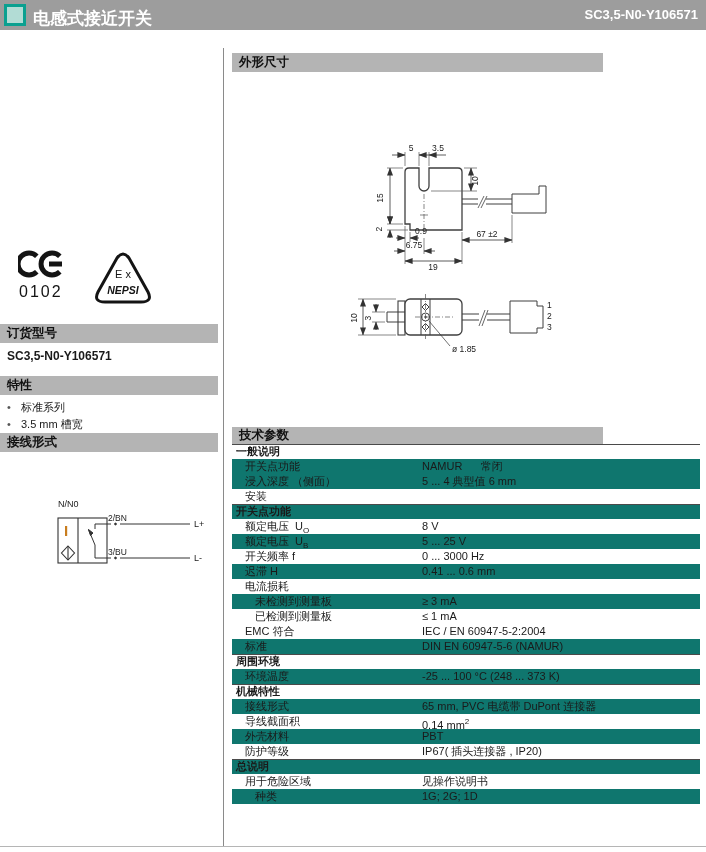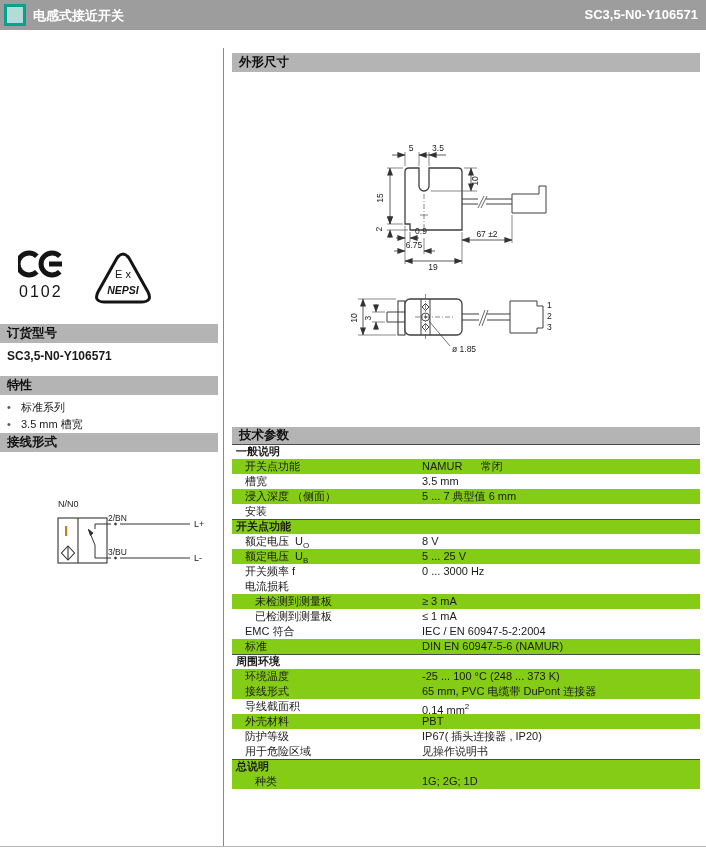--- a/index.html
+++ b/index.html
@@ -1,38 +1,38 @@
 <!DOCTYPE html>
 <html><head>
 <meta charset="utf-8">
 <style>
   html,body{margin:0;padding:0;background:#ffffff;}
   .page{position:relative;width:706px;height:852px;background:#fff;overflow:hidden;
         font-family:"Liberation Sans","DejaVu Sans",sans-serif;color:#1a1a1a;}
   
   .topbar{position:absolute;left:0;top:0;width:706px;height:30px;background:#9d9d9d;}
   .topbar .sq{position:absolute;left:4px;top:4px;width:16px;height:16px;background:#b2dcd5;border:3px solid #0aa090;}
-  .topbar .title{position:absolute;left:33px;top:7px;font-size:13px;font-weight:bold;color:#fff;}
+  .topbar .title{position:absolute;left:33px;top:7px;font-size:17px;font-weight:bold;color:#fff;}
   .topbar .model{position:absolute;right:8px;top:7px;font-size:13px;font-weight:bold;color:#fff;}
   
   .vdivider{position:absolute;left:223px;top:48px;width:1px;height:798px;background:#8a8a8a;}
   .hbottom{position:absolute;left:0;top:846px;width:706px;height:1px;background:#b5b5b5;}
   
   .bar{position:absolute;height:19px;line-height:19px;background:#b4b4b4;font-size:12.5px;font-weight:bold;color:#111;padding-left:7px;box-sizing:border-box;}
   .bar.left{left:0;width:218px;}
-  .bar.right{left:232px;width:468px;}
+  .bar.right{left:232px;width:371px;}
   
   .ordermodel{position:absolute;left:7px;top:349px;font-size:12px;font-weight:bold;}
   .features{position:absolute;left:7px;top:399px;font-size:11px;line-height:17px;}
   .features .li{display:flex;}
   .features .dot{color:#555;width:14px;}
   
   .techtable{position:absolute;left:232px;top:444px;width:468px;}
   .trow{position:relative;height:15px;line-height:15px;font-size:11px;}
-  .trow.alt{background:#84cc16;}
+  .trow.alt{background:#0f766e;}
   .trow.sect{border-top:1px solid #4a4a4a;box-sizing:border-box;font-weight:bold;font-family:Liberation Mono, monospace;}
   .trow .slabel{position:absolute;left:4px;white-space:pre;}
   .trow .label{position:absolute;left:13px;white-space:pre;}
   .trow .label.ind{left:23px;}
   .trow .val{position:absolute;left:190px;white-space:pre;}
   .trow sub{font-size:8px;}
   .trow sup{font-size:8px;}
   
   .svg-logos{position:absolute;left:18px;top:250px;}
   .svg-nepsi{position:absolute;left:93px;top:249px;}
@@ -239,47 +239,47 @@
 
   <div class="bar right" style="top:427px;height:17px;line-height:17px;">技术参数</div>
   <div class="techtable">
       <div class="trow sect">
         <span class="slabel">一般说明</span>
       </div>
       <div class="trow alt">
         <span class="label">开关点功能</span>
         <span class="val">NAMUR      常闭</span>
       </div>
-      <div class="trow">
-        <span class="label">槽宽</span>
-        <span class="val">3.5 mm</span>
-      </div>
       <div class="trow alt">
         <span class="label">浸入深度 （侧面）</span>
-        <span class="val">5 ... 7 典型值 6 mm</span>
+        <span class="val">5 ... 4 典型值 6 mm</span>
       </div>
       <div class="trow">
         <span class="label">安装</span>
         <span class="val"></span>
       </div>
       <div class="trow alt sect">
         <span class="slabel">开关点功能</span>
       </div>
       <div class="trow">
         <span class="label">额定电压  U<sub>O</sub></span>
         <span class="val">8 V</span>
       </div>
       <div class="trow alt">
         <span class="label">额定电压  U<sub>B</sub></span>
         <span class="val">5 ... 25 V</span>
       </div>
       <div class="trow">
         <span class="label">开关频率 f</span>
         <span class="val">0 ... 3000 Hz</span>
       </div>
+      <div class="trow alt">
+        <span class="label">迟滞 H</span>
+        <span class="val">0.41 ... 0.6 mm</span>
+      </div>
       <div class="trow">
         <span class="label">电流损耗</span>
         <span class="val"></span>
       </div>
       <div class="trow alt">
         <span class="label ind">未检测到测量板</span>
         <span class="val">≥ 3 mA</span>
       </div>
       <div class="trow">
         <span class="label ind">已检测到测量板</span>
@@ -293,42 +293,45 @@
         <span class="label">标准</span>
         <span class="val">DIN EN 60947-5-6 (NAMUR)</span>
       </div>
       <div class="trow sect">
         <span class="slabel">周围环境</span>
       </div>
       <div class="trow alt">
         <span class="label">环境温度</span>
         <span class="val">-25 ... 100 °C (248 ... 373 K)</span>
       </div>
+      <div class="trow sect">
+        <span class="slabel">机械特性</span>
+      </div>
       <div class="trow alt">
         <span class="label">接线形式</span>
         <span class="val">65 mm, PVC 电缆带 DuPont 连接器</span>
       </div>
       <div class="trow">
         <span class="label">导线截面积</span>
         <span class="val">0.14 mm<sup>2</sup></span>
       </div>
       <div class="trow alt">
         <span class="label">外壳材料</span>
         <span class="val">PBT</span>
       </div>
       <div class="trow">
         <span class="label">防护等级</span>
         <span class="val">IP67( 插头连接器 , IP20)</span>
       </div>
+      <div class="trow alt sect">
+        <span class="slabel">总说明</span>
+      </div>
       <div class="trow">
         <span class="label">用于危险区域</span>
         <span class="val">见操作说明书</span>
       </div>
-      <div class="trow alt sect">
-        <span class="slabel">总说明</span>
-      </div>
       <div class="trow alt">
         <span class="label ind">种类</span>
         <span class="val">1G; 2G; 1D</span>
       </div>
     </div>
 
 </div>
 
 </body></html>

